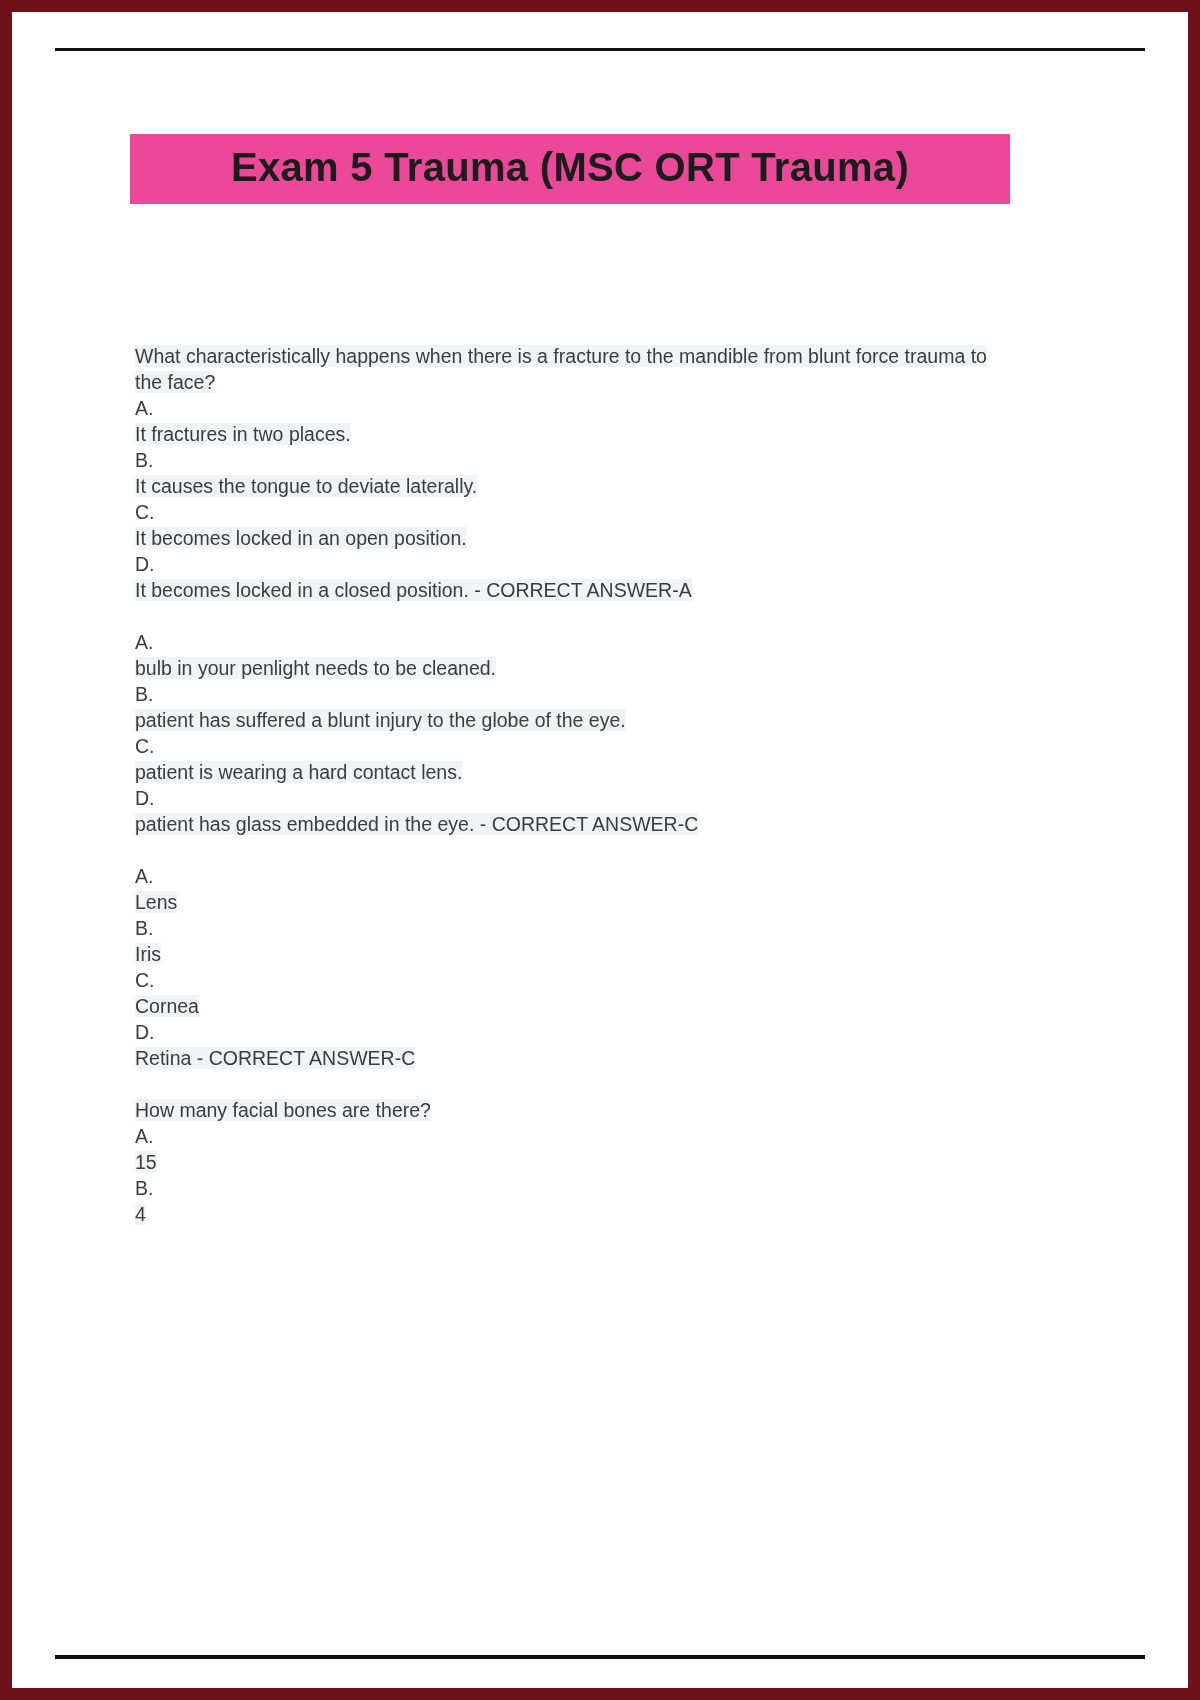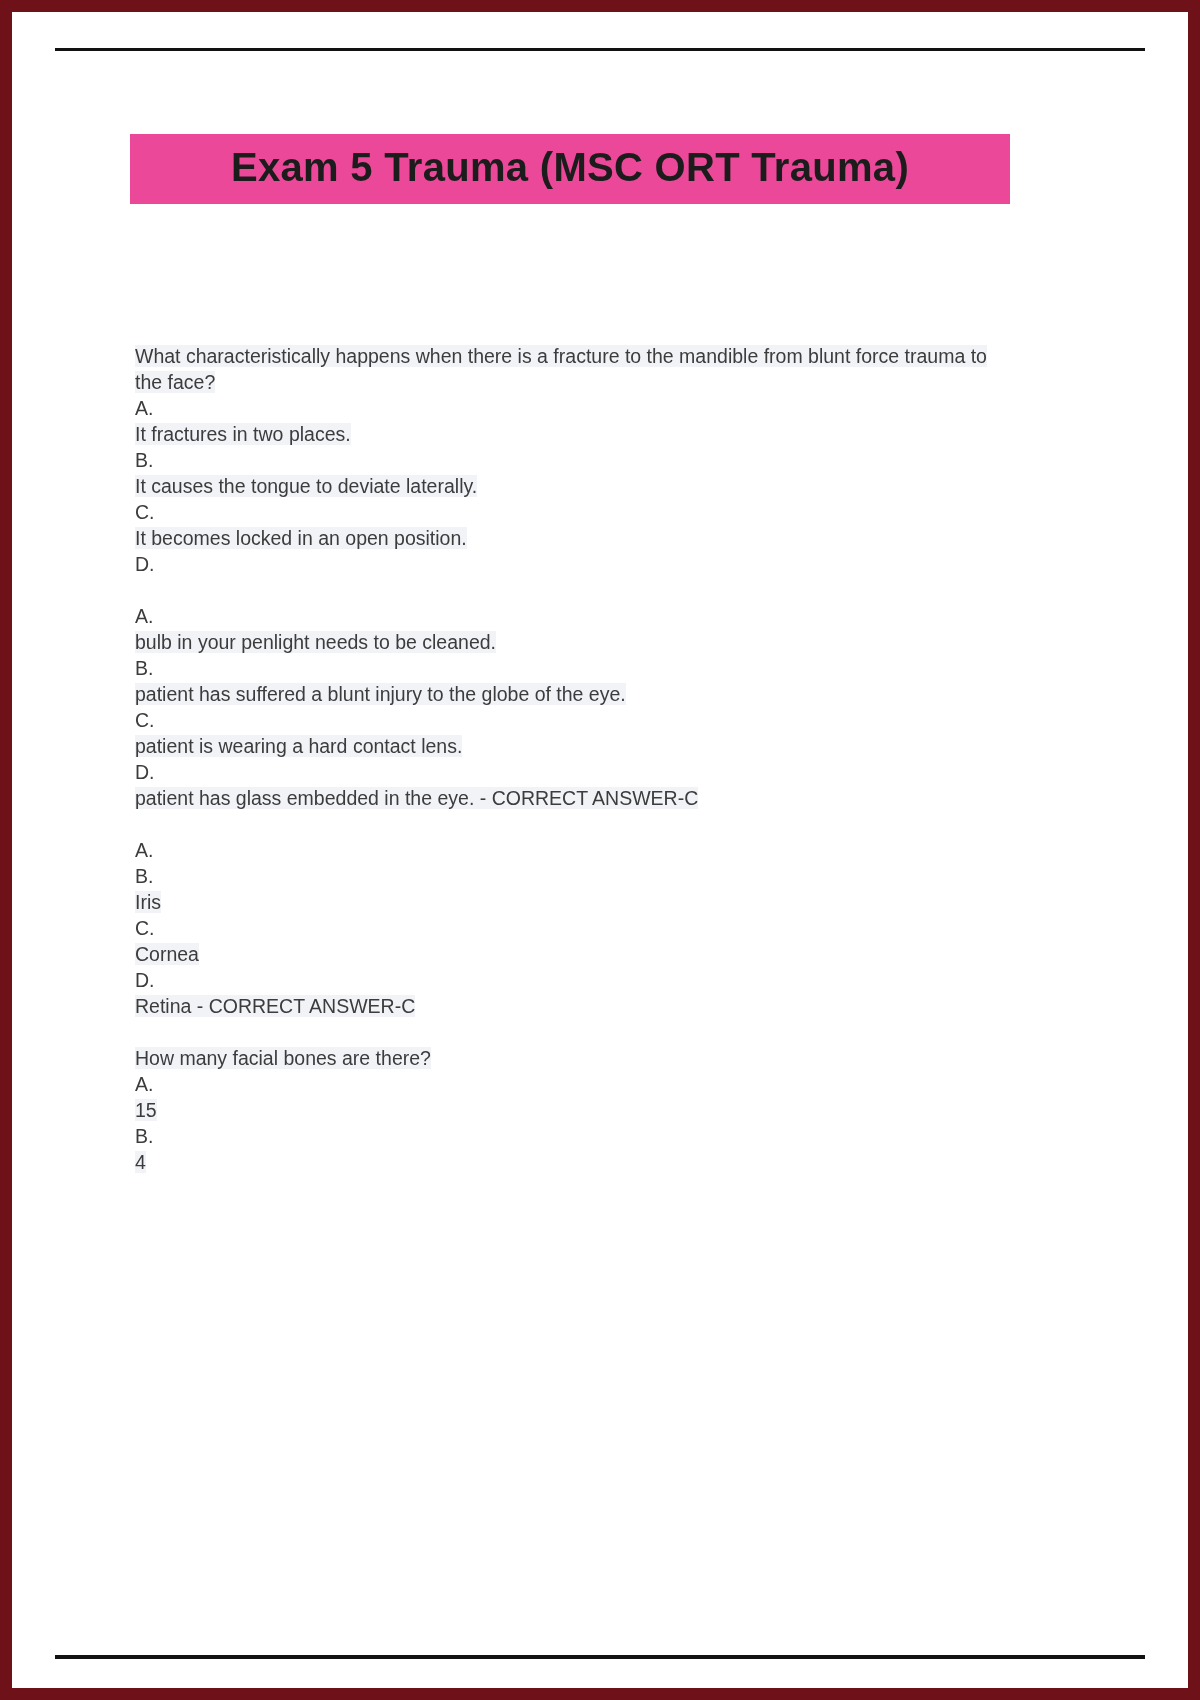--- a/index.html
+++ b/index.html
@@ -73,39 +73,41 @@
   <div class="question-block">
     <div class="q-text"><span class="hl">What characteristically happens when there is a fracture to the mandible from blunt force trauma to the face?</span></div>
     <div class="options">
           <div class="opt-label">A.</div>
           <div class="opt-text"><span class="hl">It fractures in two places.</span></div>
           <div class="opt-label">B.</div>
           <div class="opt-text"><span class="hl">It causes the tongue to deviate laterally.</span></div>
           <div class="opt-label">C.</div>
           <div class="opt-text"><span class="hl">It becomes locked in an open position.</span></div>
           <div class="opt-label">D.</div>
+          <div class="opt-text"><span class="hl">It becomes locked in a closed position. - CORRECT ANSWER-A</span></div>
         </div>
   </div>
 
   <div class="question-block">
     <div class="options">
           <div class="opt-label">A.</div>
           <div class="opt-text"><span class="hl">bulb in your penlight needs to be cleaned.</span></div>
           <div class="opt-label">B.</div>
           <div class="opt-text"><span class="hl">patient has suffered a blunt injury to the globe of the eye.</span></div>
           <div class="opt-label">C.</div>
           <div class="opt-text"><span class="hl">patient is wearing a hard contact lens.</span></div>
           <div class="opt-label">D.</div>
           <div class="opt-text"><span class="hl">patient has glass embedded in the eye. - CORRECT ANSWER-C</span></div>
         </div>
   </div>
 
   <div class="question-block">
     <div class="options">
           <div class="opt-label">A.</div>
+          <div class="opt-text"><span class="hl">Lens</span></div>
           <div class="opt-label">B.</div>
           <div class="opt-text"><span class="hl">Iris</span></div>
           <div class="opt-label">C.</div>
           <div class="opt-text"><span class="hl">Cornea</span></div>
           <div class="opt-label">D.</div>
           <div class="opt-text"><span class="hl">Retina - CORRECT ANSWER-C</span></div>
         </div>
   </div>
 
   <div class="question-block">

